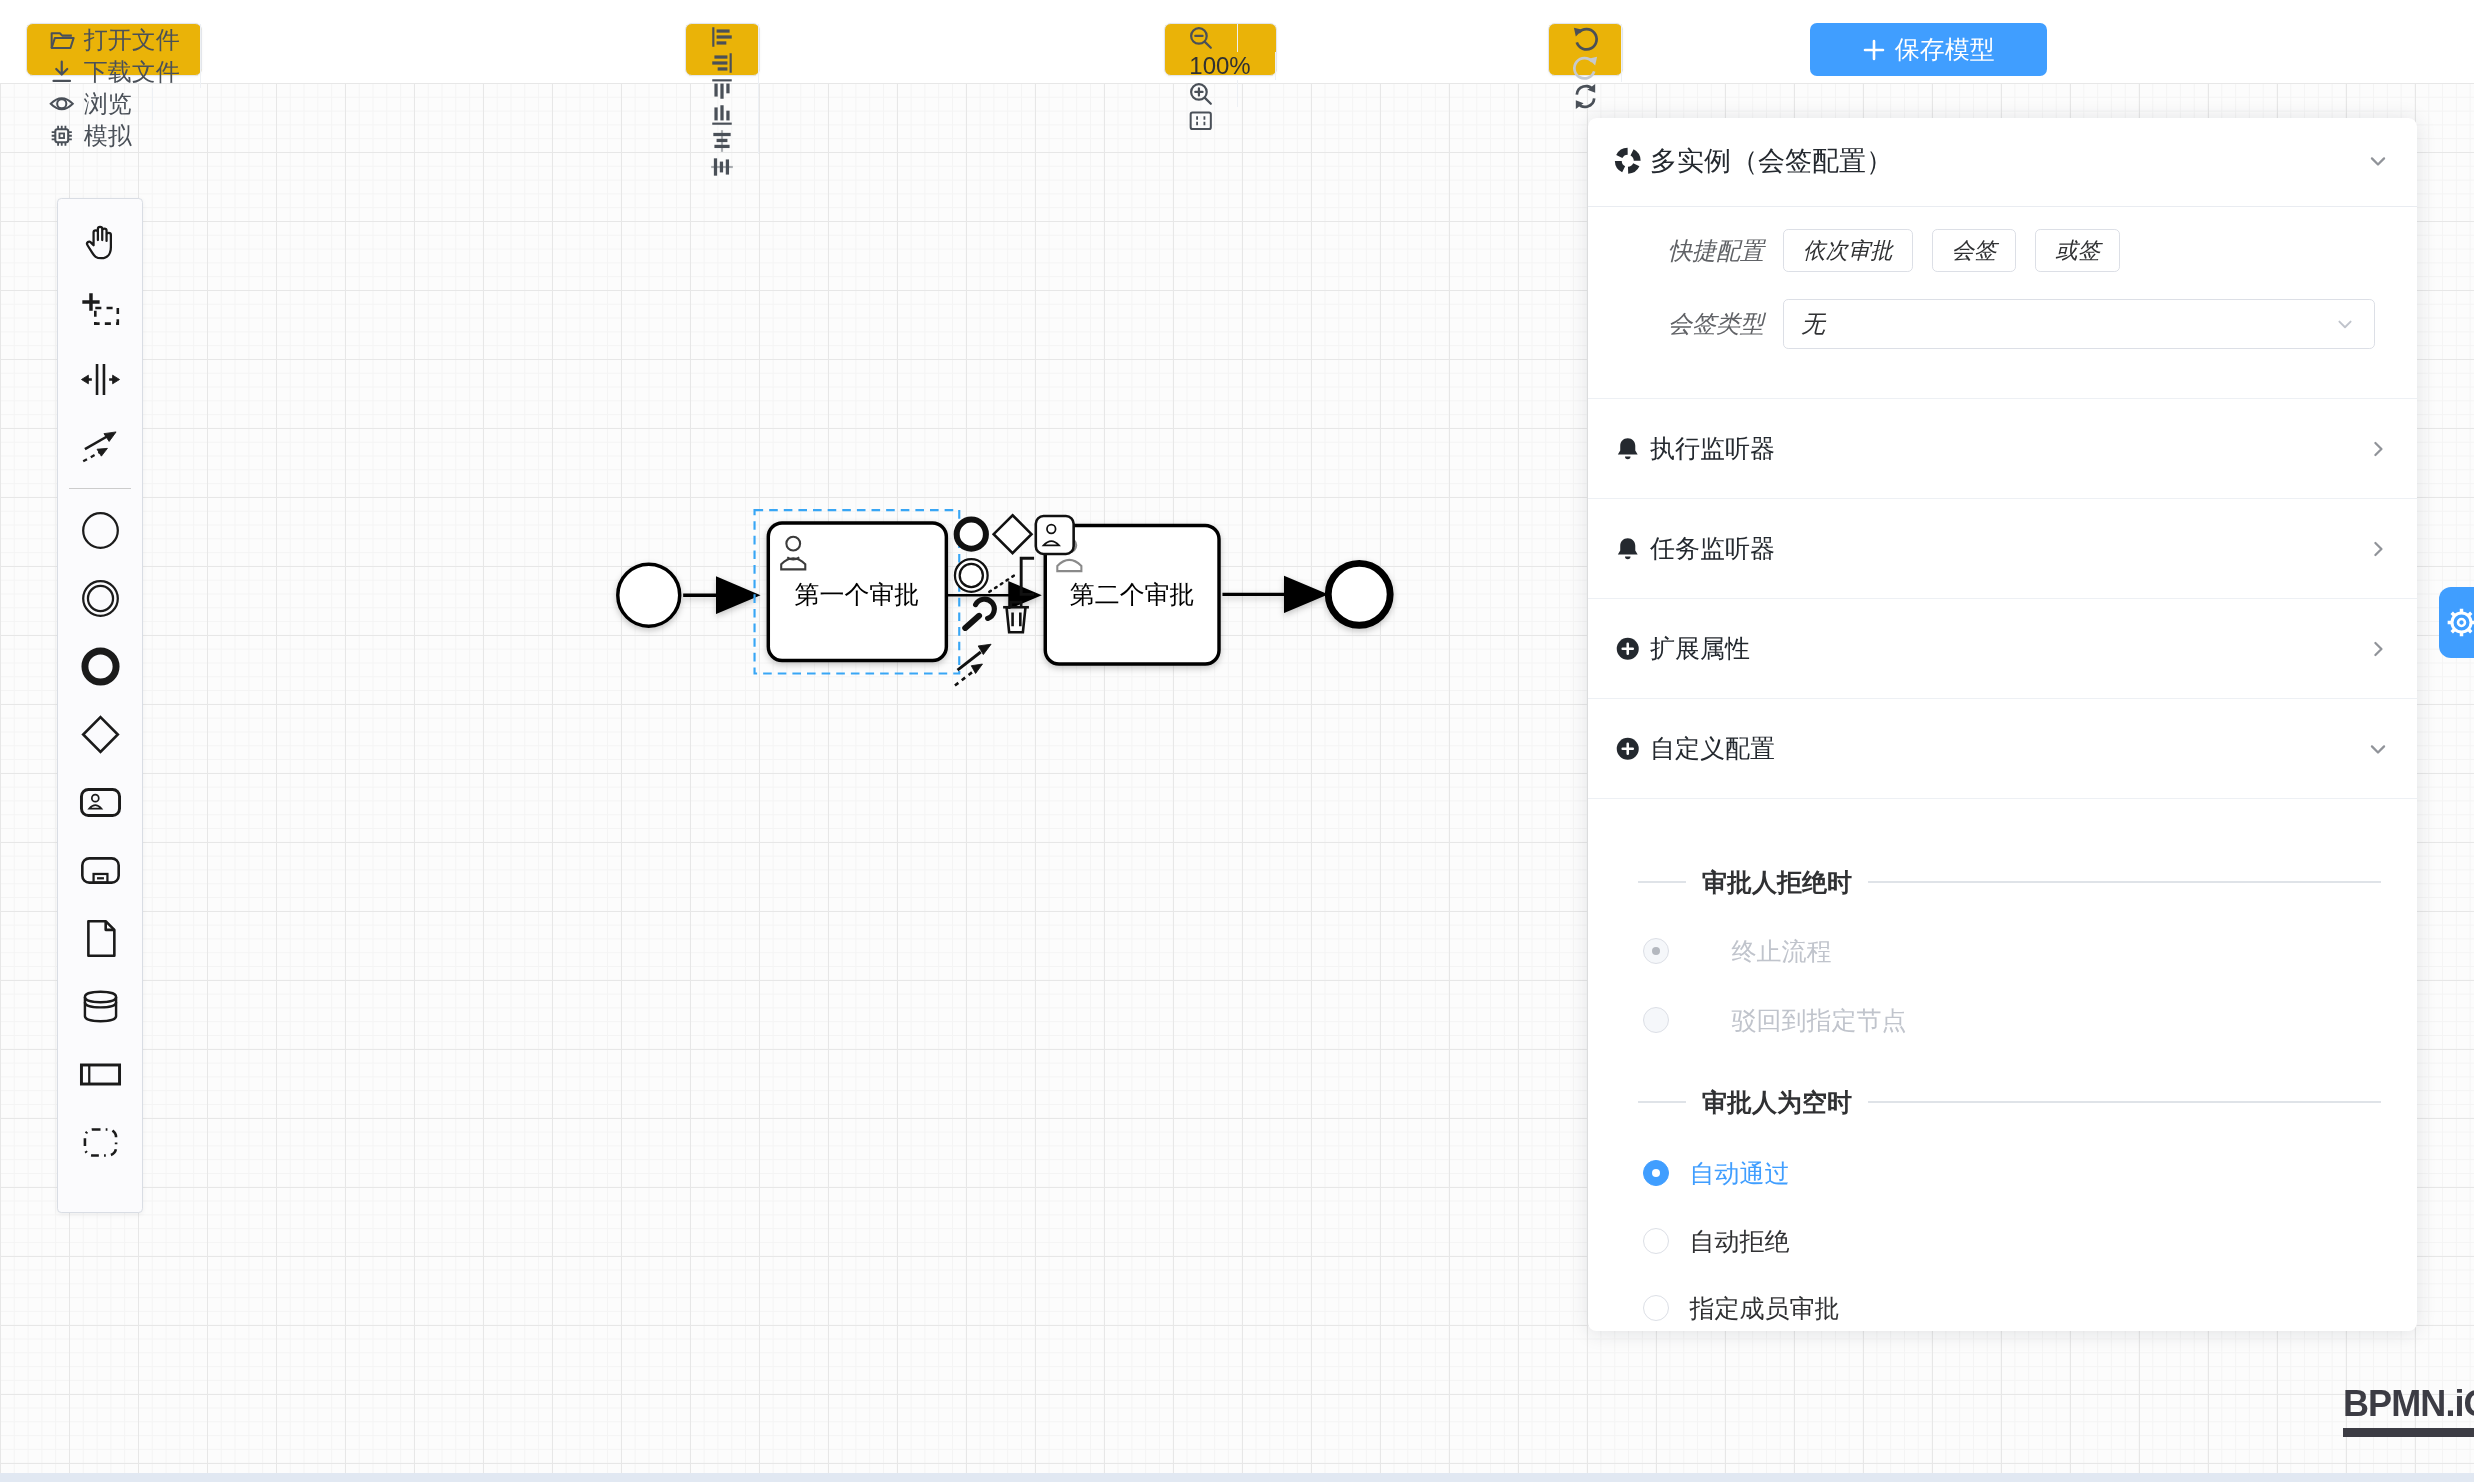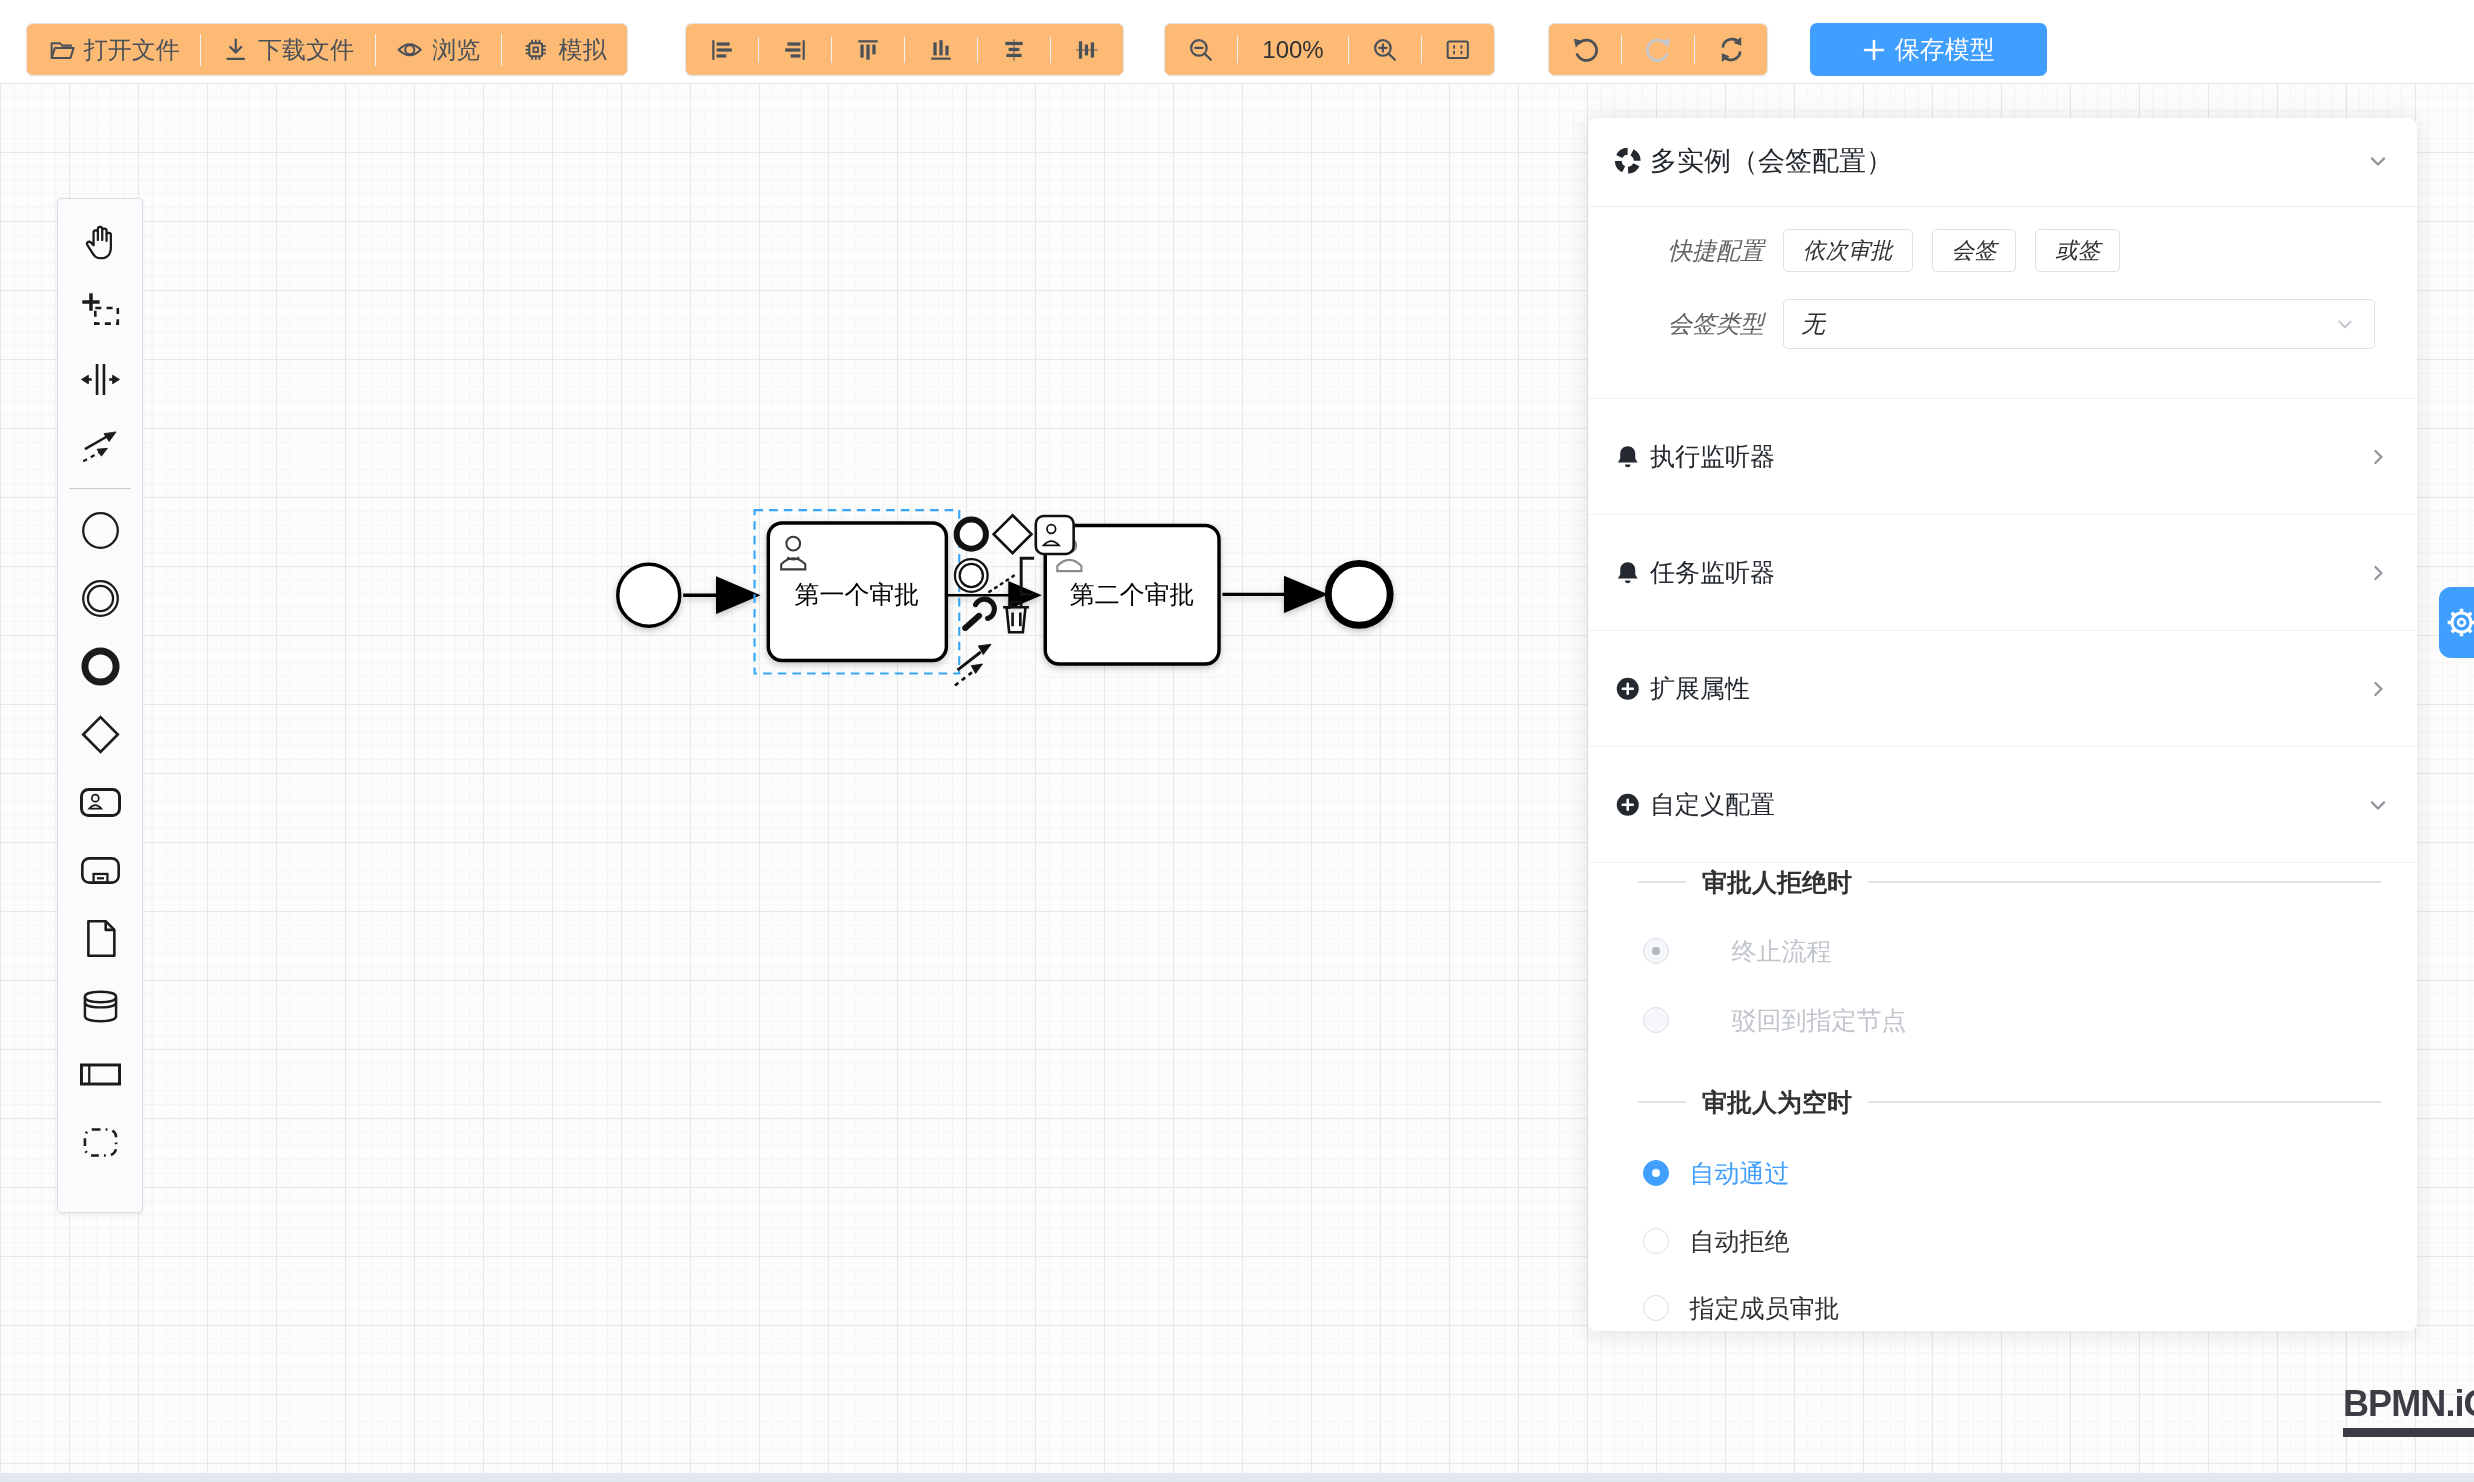--- a/index.html
+++ b/index.html
@@ -10,22 +10,22 @@
   .canvas{position:absolute;left:0;top:83px;width:2475px;height:1390px;background-color:#fcfcfc;
     background-image:
       linear-gradient(#e7e7e7 0.9px,transparent 0.9px),
       linear-gradient(90deg,#e7e7e7 0.9px,transparent 0.9px),
       linear-gradient(#f4f4f4 0.9px,transparent 0.9px),
       linear-gradient(90deg,#f4f4f4 0.9px,transparent 0.9px);
     background-size:69px 69px,69px 69px,13.8px 13.8px,13.8px 13.8px;}
   .bottom-strip{position:absolute;left:0;bottom:0;width:100%;height:8.6px;background:#e1e8f2;}
 
   
-  .tb-group{position:absolute;top:23px;height:53px;background:#fdba74;border:0.9px solid #e3e6eb;
-    border-radius:6.9px;display:flex;align-items:center;box-shadow:0 0.9px 2.6px rgba(0,0,0,.04);box-sizing:border-box;}
+  .tb-group{position:absolute;top:23px;height:53px;background:#eab308;border:0.9px solid #e3e6eb;
+    border-radius:6.9px;display:flex;align-items:flex-start;box-shadow:0 0.9px 2.6px rgba(0,0,0,.04);box-sizing:border-box;flex-direction:column;}
   .tb-btn{display:flex;align-items:center;justify-content:center;gap:8.6px;padding:0 20.6px;
     color:#4a5058;font-size:24px;border-right:0.9px solid #edf0f4;cursor:pointer;white-space:nowrap;}
   .tb-btn:last-child{border-right:none;}
   .tb-btn.iconic{padding:0;width:72px;}
   .tb-btn svg{display:block;}
   .zoom-level{font-size:24px;color:#303133;width:110px;display:flex;align-items:center;justify-content:center;border-right:0.9px solid #edf0f4;}
   .save-btn{position:absolute;left:1810px;top:23px;width:237px;height:53px;background:#409eff;border-radius:6.9px;
     color:#fff;font-size:25px;display:flex;align-items:center;justify-content:center;gap:8.6px;cursor:pointer;}
 
   
@@ -49,21 +49,21 @@
   .p-label{width:176px;text-align:right;color:#606266;font-size:24px;flex:none;}
   .quick{top:105px;height:55px;}
   .quick .opts{display:flex;gap:19px;margin-left:19px;}
   .q-btn{height:41px;padding:0 19px;border:0.9px solid #dcdfe6;border-radius:5.2px;background:#fff;
     font-size:22.4px;color:#303133;display:flex;align-items:center;cursor:pointer;}
   .typerow{top:175px;height:62px;}
   .select{margin-left:19px;width:592px;height:50px;border:0.9px solid #dcdfe6;border-radius:5.2px;
     display:flex;align-items:center;padding:0 17px;box-sizing:border-box;cursor:pointer;}
   .select .val{font-size:24px;color:#303133;flex:1;}
   .accordion{position:absolute;left:0;top:280px;width:100%;}
-  .acc-row{height:83px;display:flex;align-items:center;padding:16px 26px;border-top:0.9px solid #edf0f4;cursor:pointer;}
+  .acc-row{height:83px;display:flex;align-items:center;padding:8px 26px;border-top:0.9px solid #edf0f4;cursor:pointer;}
   .acc-row:last-child{border-bottom:0.9px solid #edf0f4;}
   .acc-row .t{font-size:25px;color:#24292f;font-weight:500;margin-left:8.6px;flex:1;}
   .sec-title{position:absolute;left:0;width:100%;height:34px;display:flex;align-items:center;padding:0 36px 0 50px;box-sizing:border-box;}
   .sec-title .ln{height:1.7px;background:#dfe3e8;}
   .sec-title .l{width:48px;flex:none;}
   .sec-title .r{flex:1;}
   .sec-title .t{font-size:25px;font-weight:600;color:#303133;margin:0 16px;}
   .radio{position:absolute;left:55px;height:38px;display:flex;align-items:center;gap:20.6px;cursor:pointer;}
   .r-dot{width:26px;height:26px;border-radius:50%;border:1.7px solid #dcdfe6;background:#fff;
     display:flex;align-items:center;justify-content:center;box-sizing:border-box;flex:none;}

